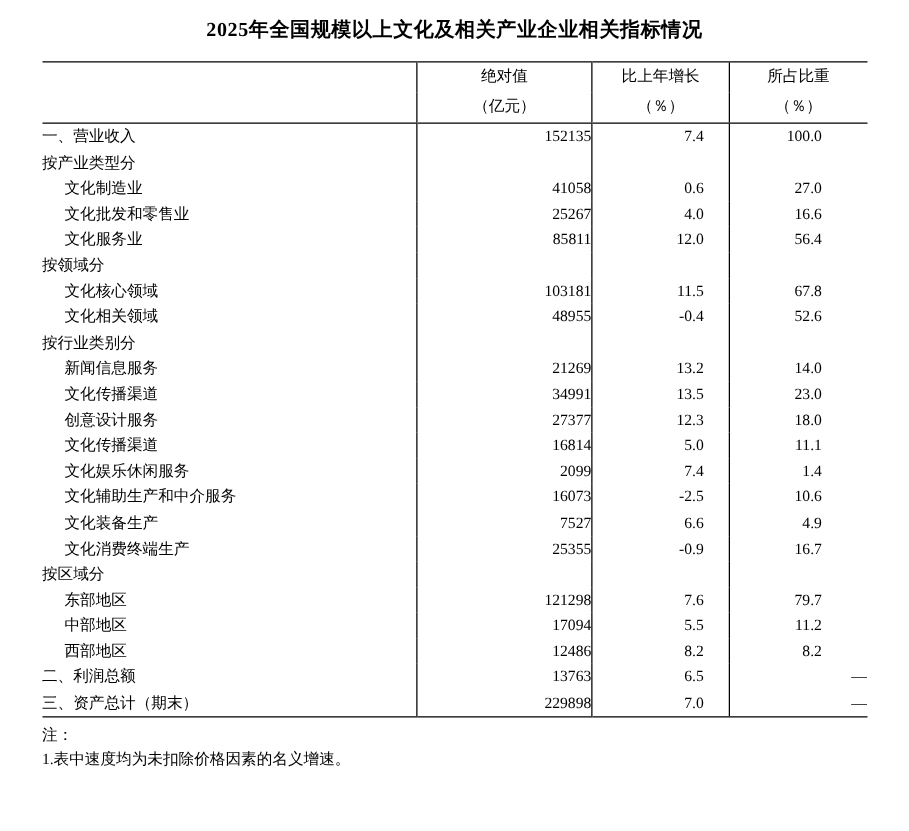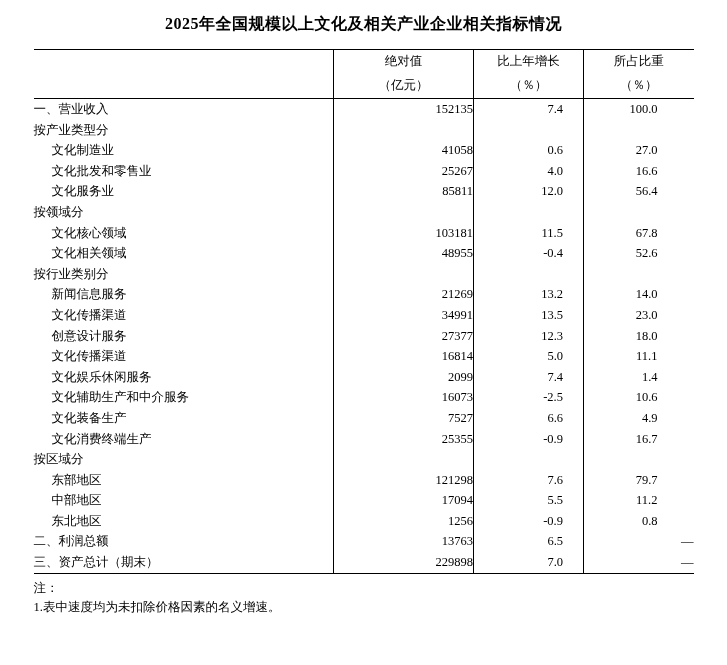--- a/index.html
+++ b/index.html
@@ -256,24 +256,24 @@
         <td class="num pct vline">7.6</td>
         <td class="num share vline">79.7</td>
       </tr>
       <tr class="row">
         <td class="lbl indent1">中部地区</td>
         <td class="num vline">17094</td>
         <td class="num pct vline">5.5</td>
         <td class="num share vline">11.2</td>
       </tr>
       <tr class="row">
-        <td class="lbl indent1">东北地区</td>
-        <td class="num vline">1256</td>
-        <td class="num pct vline">-0.9</td>
-        <td class="num share vline">0.8</td>
+        <td class="lbl indent1">西部地区</td>
+        <td class="num vline">12486</td>
+        <td class="num pct vline">8.2</td>
+        <td class="num share vline">8.2</td>
       </tr>
       <tr class="row">
         <td class="lbl bold">二、利润总额</td>
         <td class="num bold vline">13763</td>
         <td class="num pct bold vline">6.5</td>
         <td class="dash vline">—</td>
       </tr>
       <tr class="row hline-bottom">
         <td class="lbl bold">三、资产总计（期末）</td>
         <td class="num bold vline">229898</td>

